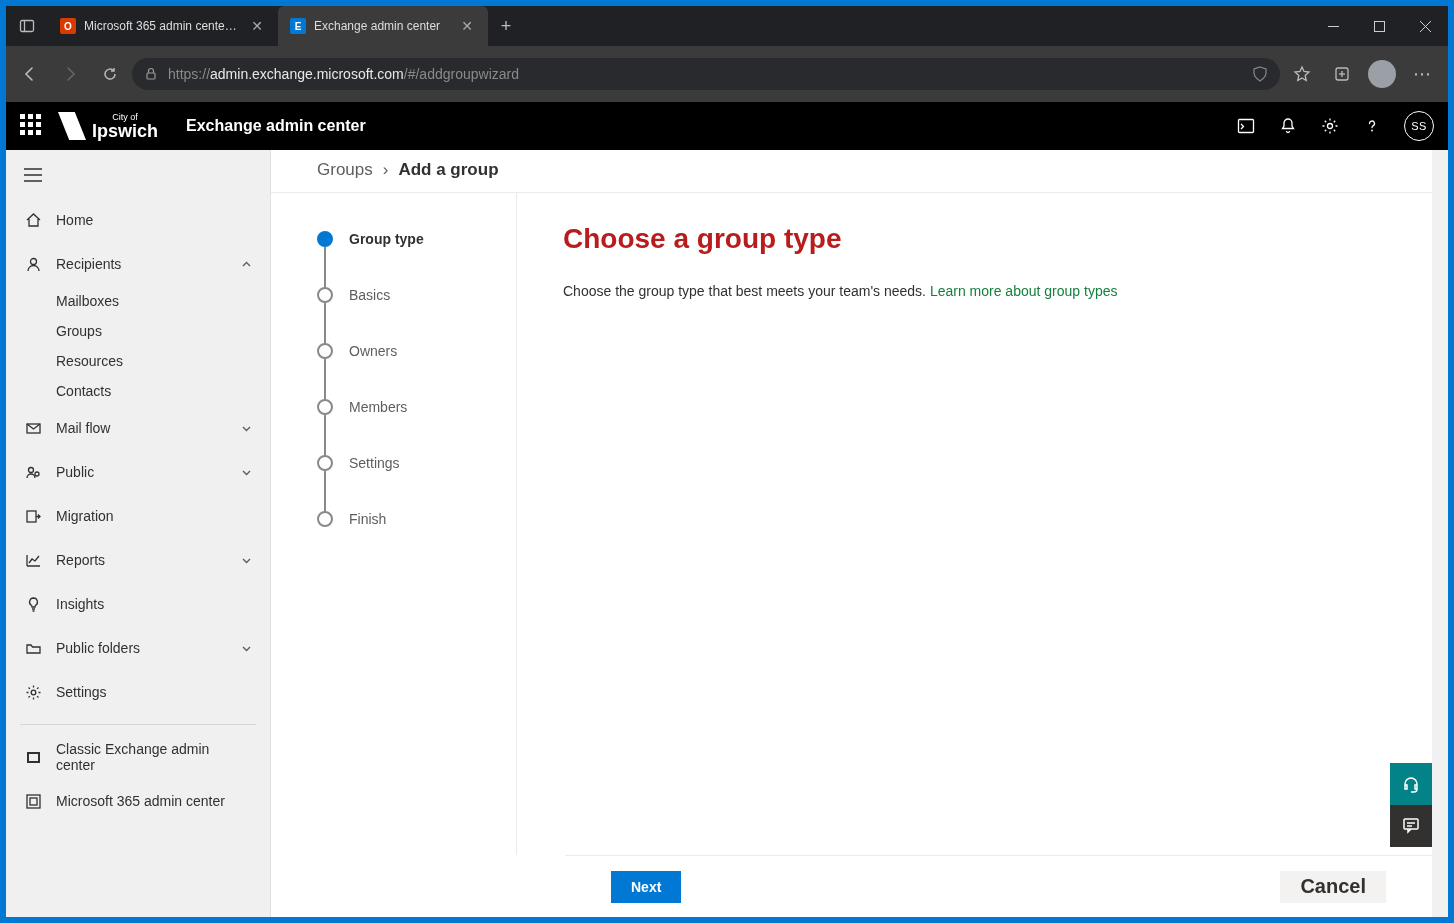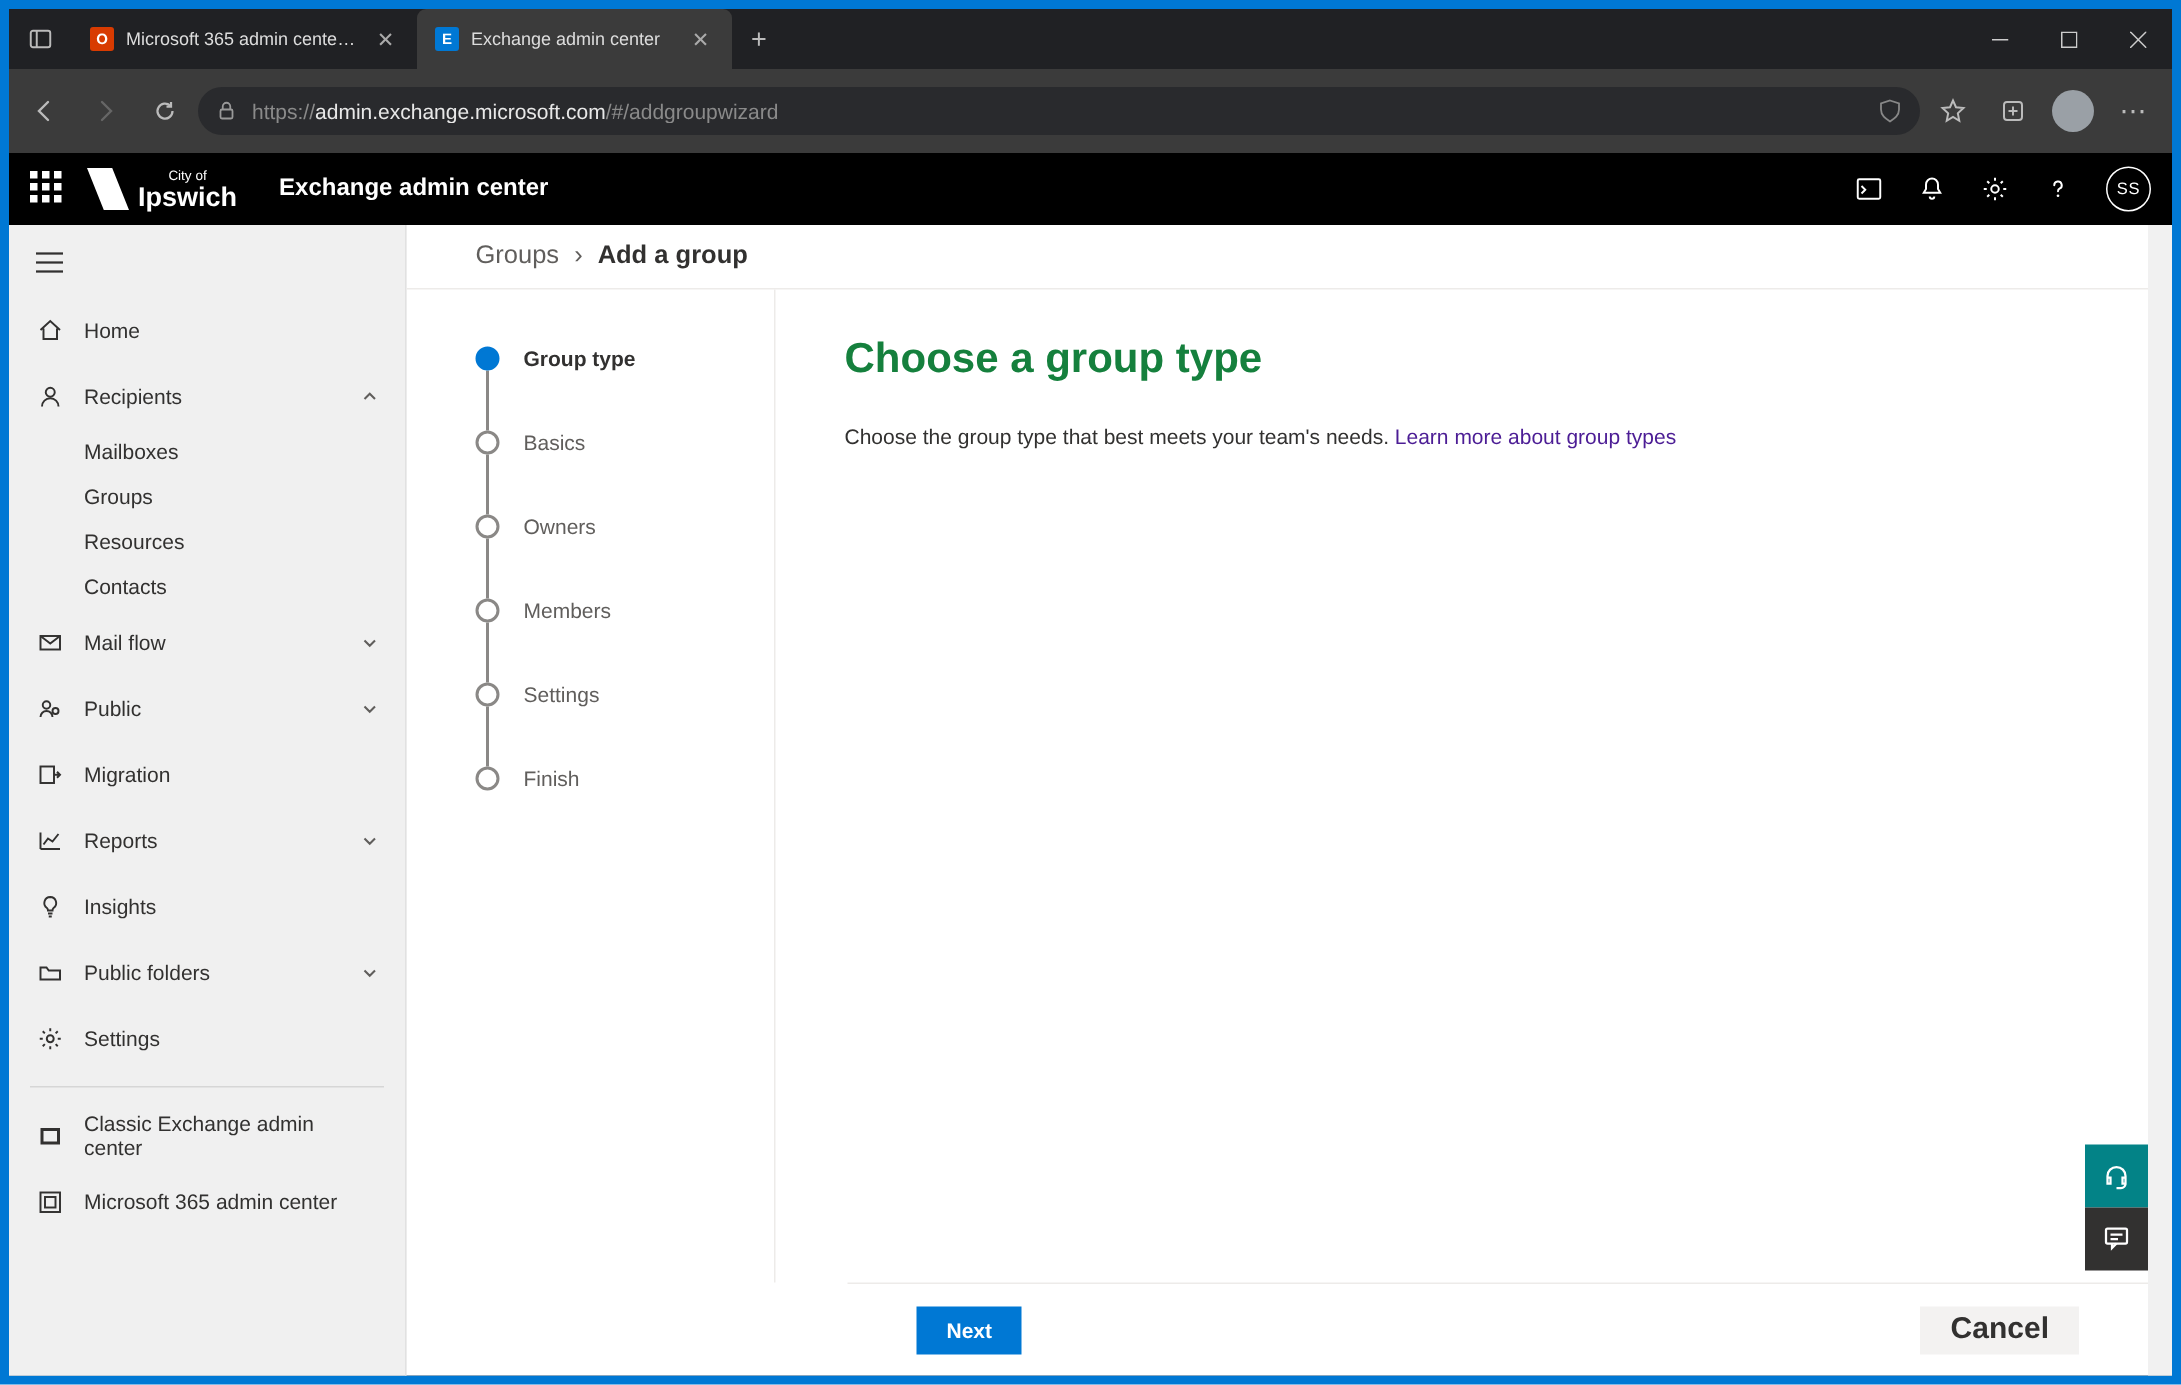--- a/index.html
+++ b/index.html
@@ -64,23 +64,23 @@
   .crumb-current { color:#323130; font-weight:600; }
   .wizard-body { flex:1; display:flex; min-height:0; }
   .steps-col { width:246px; border-right:1px solid #edebe9; padding:38px 0 0 46px; }
   .step { display:flex; align-items:center; gap:16px; position:relative; }
   .step .dot { width:16px; height:16px; border-radius:50%; border:2px solid #8a8886; background:#fff; flex-shrink:0; z-index:2; }
   .step.active .dot { background:#0078d4; border-color:#0078d4; }
   .step .slabel { font-size:14px; color:#605e5c; }
   .step.active .slabel { color:#323130; font-weight:700; }
   .connector { width:2px; height:40px; background:#8a8886; margin-left:7px; }
   .content-col { flex:1; padding:30px 46px; }
-  .content-title { font-size:28px; font-weight:700; color:#15803d; margin-bottom:28px; }
+  .content-title { font-size:28px; font-weight:700; color:#b91c1c; margin-bottom:28px; }
   .content-desc { font-size:14px; color:#323130; }
-  .content-desc a { color:#4c1d95; text-decoration:none; }
+  .content-desc a { color:#15803d; text-decoration:none; }
   .footer-bar { height:62px; border-top:1px solid #edebe9; display:flex; align-items:center; padding:0 46px; margin-left:294px; }
   .btn-primary { background:#0078d4; color:#fff; border:none; height:32px; padding:0 20px; font-size:14px; font-weight:600; cursor:pointer; }
   .btn-secondary { background:#f3f2f1; color:#323130; border:none; height:32px; padding:0 20px; font-size:20px; font-weight:600; cursor:pointer; margin-left:auto; }
   .float-btns { position:absolute; right:0; bottom:70px; display:flex; flex-direction:column; }
   .float-btn { width:42px; height:42px; display:flex; align-items:center; justify-content:center; color:#fff; }
   .float-teal { background:#038387; }
   .float-dark { background:#323130; }
   .vscroll-track { width:16px; background:#f1f1f1; }
   svg { display:block; }
 </style>

